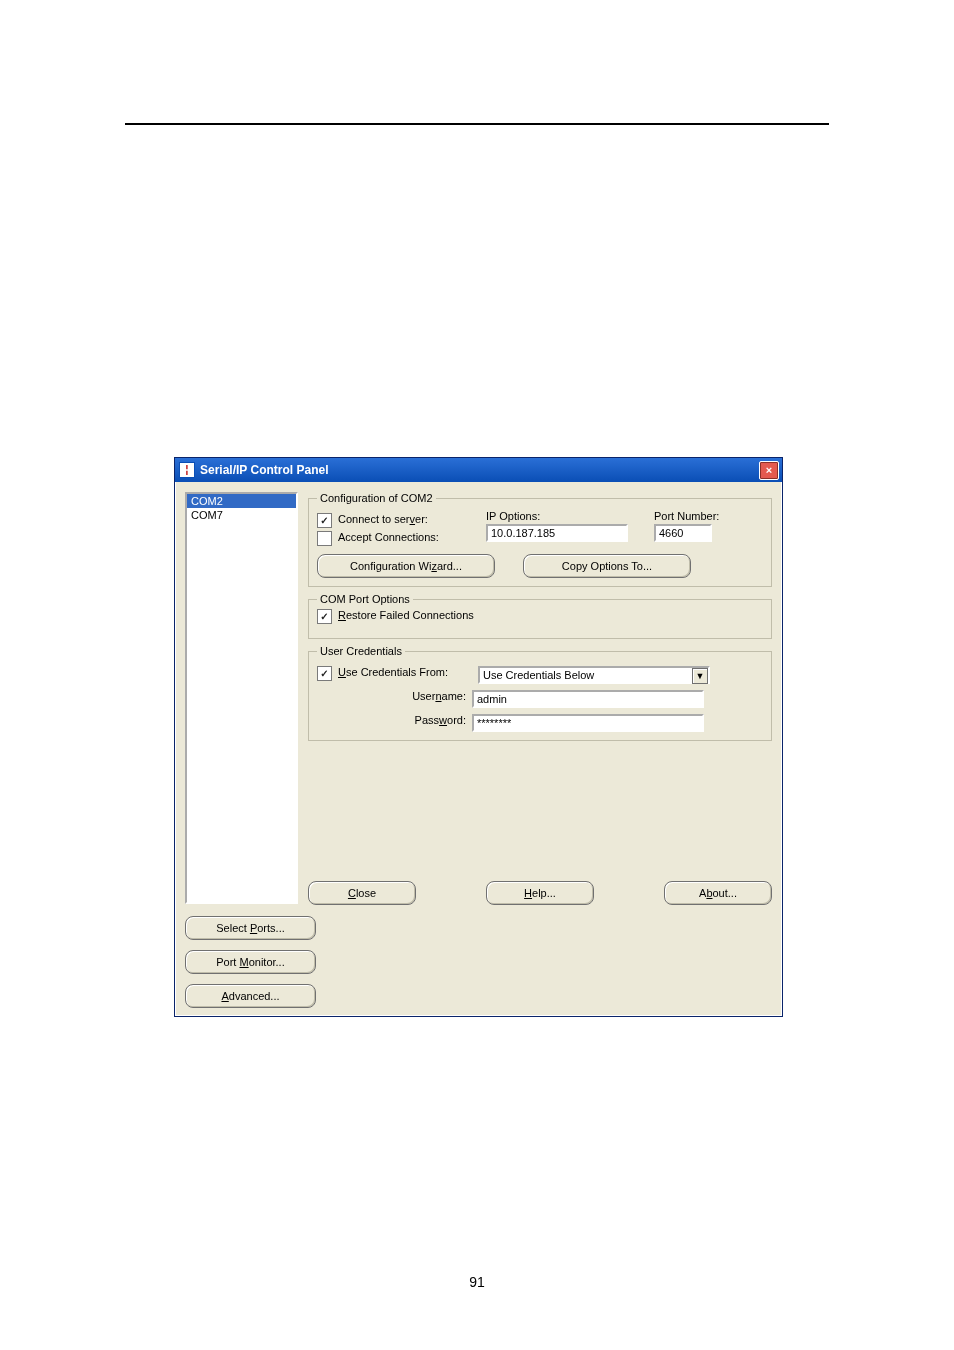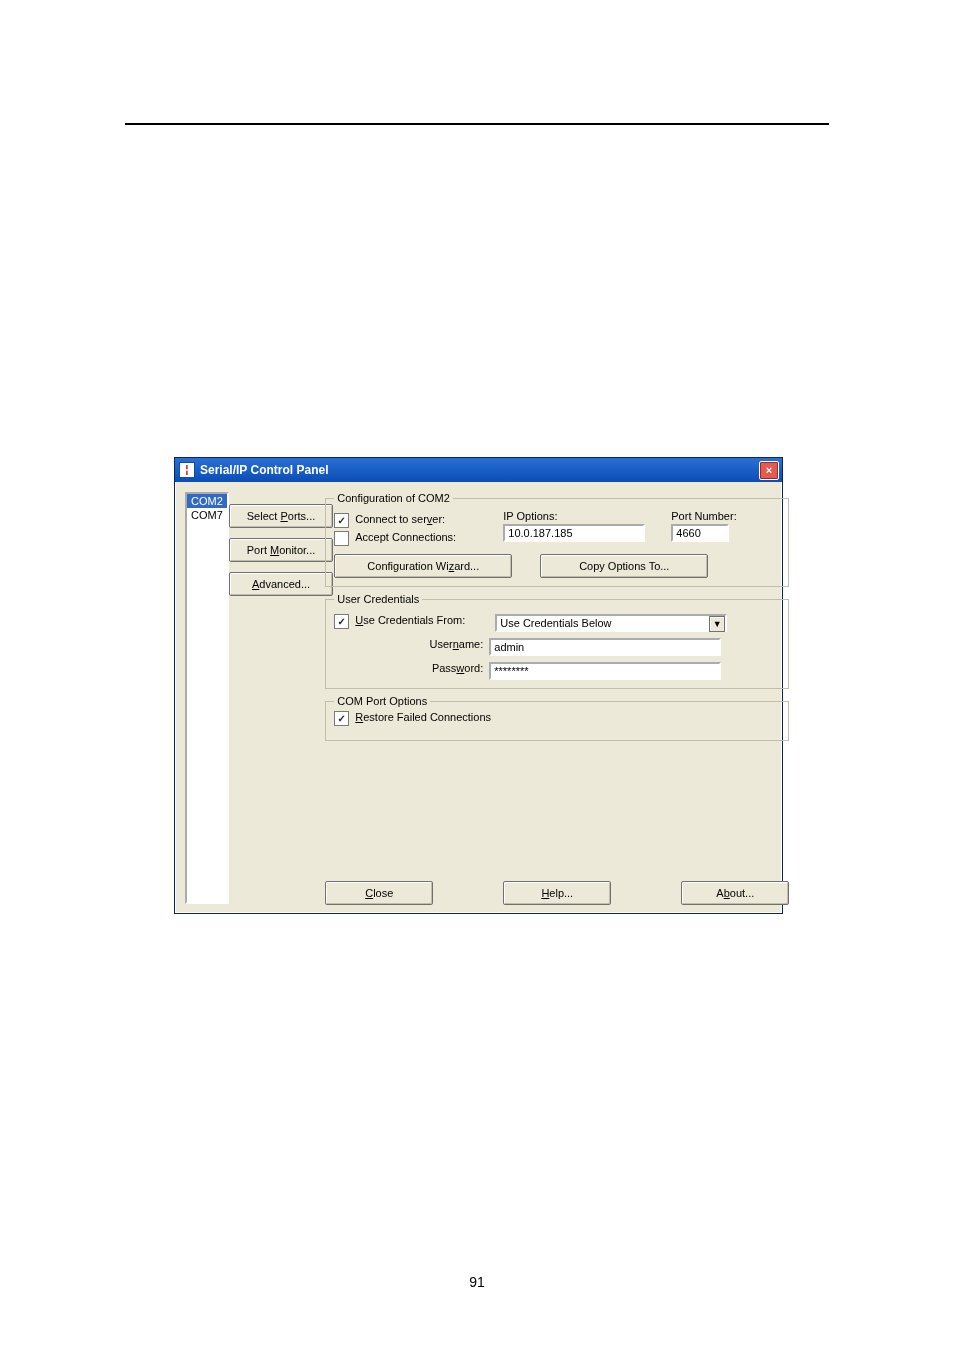--- a/index.html
+++ b/index.html
@@ -6,26 +6,26 @@
   .page{width:954px;height:1350px;position:relative;box-sizing:border-box}
   .hr{position:absolute;left:125px;right:125px;top:123px;height:2px;background:#000}
   .pagenum{position:absolute;left:0;right:0;bottom:60px;text-align:center;font-size:14px}
   .dialog{position:absolute;left:174px;top:457px;width:607px;background:#ece9d8;border:1px solid #0a246a;box-shadow:0 0 0 1px #fff inset}
   .titlebar{height:24px;background:linear-gradient(#2a6fd6,#0a4eb5);display:flex;align-items:center;padding:0 3px 0 4px;color:#fff;font-weight:bold;font-size:12px}
   .titlebar .icon{width:14px;height:14px;margin-right:5px;background:#fff;border:1px solid #0a4eb5;display:inline-flex;align-items:center;justify-content:center}
   .titlebar .icon span{font-size:10px;color:#b00;font-weight:bold;line-height:1}
   .titlebar .title{flex:1}
   .closebtn{width:18px;height:17px;background:#e45a4f;border:1px solid #fff;border-radius:2px;display:flex;align-items:center;justify-content:center;color:#fff;font-weight:bold;font-size:11px;box-shadow:0 0 0 1px #8b2f28 inset}
   .body{padding:10px 10px 8px 10px;display:flex;gap:10px;position:relative}
-  .leftcol{width:138px;display:flex;flex-direction:row}
+  .leftcol{width:138px;display:flex;flex-direction:column}
   .listbox{border:2px inset #fff;background:#fff;height:408px;overflow:auto;font-size:11px}
   .listbox .item{padding:0 4px;line-height:14px}
   .listbox .item.selected{background:#316ac5;color:#fff}
   .sidebtns{margin-top:12px;display:flex;flex-direction:column;gap:10px}
-  .btn{height:22px;border:1px solid #707070;background:#ece9d8;border-radius:2px;font-size:11px;display:inline-flex;align-items:center;justify-content:center;padding:0 8px;box-shadow:inset 1px 1px 0 #fff,inset -1px -1px 0 #c0bdaa;white-space:nowrap}
+  .btn{height:22px;border:1px solid #707070;background:#ece9d8;border-radius:8px;font-size:11px;display:inline-flex;align-items:center;justify-content:center;padding:0 8px;box-shadow:inset 1px 1px 0 #fff,inset -1px -1px 0 #c0bdaa;white-space:nowrap}
   .btn.wide{width:100%}
   .rightcol{flex:1;position:relative}
   fieldset{border:1px solid #c0bdaa;border-radius:0;margin:0 0 6px 0;padding:6px 8px 8px 8px}
   legend{font-size:11px;padding:0 3px}
   .row{display:flex;align-items:flex-start;gap:6px;margin-top:3px}
   .chk{width:13px;height:13px;border:1px solid #7a7a7a;background:#fff;display:inline-flex;align-items:center;justify-content:center;font-size:10px;line-height:1}
   .chk.checked::after{content:"✓";color:#222;font-weight:bold;position:relative;top:0}
   .lbl{display:inline-block}
   .lbl u{text-decoration:underline}
   .textin{height:18px;border:2px inset #fff;background:#fff;font-size:11px;padding:0 3px;box-sizing:border-box}
@@ -102,45 +102,45 @@
           <div class="btnrow">
             <span class="btn" style="width:160px">
               <span>Configuration Wi<u>z</u>ard...</span>
             </span>
             <span class="btn" style="width:150px">
               <span>Copy Options To...</span>
             </span>
           </div>
         </fieldset>
 
+        <fieldset style="height:30px">
+          <legend>COM Port Options</legend>
+          <div class="row" style="margin-top:-2px">
+            <span class="chk checked"></span>
+            <span class="lbl"><u>R</u>estore Failed Connections</span>
+          </div>
+        </fieldset>
+
         <fieldset>
           <legend>User Credentials</legend>
           <div class="row">
             <span class="chk checked"></span>
             <span class="lbl" style="width:134px"><u>U</u>se Credentials From:</span>
             <span class="selectwrap">
               <input class="textin" style="width: 232px;" value="Use Credentials Below">
               <span class="arrow">▼</span>
             </span>
           </div>
           <div class="row" style="margin-top:6px">
             <span class="rlabel" style="width:149px">User<u>n</u>ame:</span>
             <input class="textin" style="width: 232px;" value="admin">
           </div>
           <div class="row" style="margin-top:6px">
             <span class="rlabel" style="width:149px">Pass<u>w</u>ord:</span>
             <input class="textin" style="width: 232px;" value="********">
-          </div>
-        </fieldset>
-
-        <fieldset style="height:30px">
-          <legend>COM Port Options</legend>
-          <div class="row" style="margin-top:-2px">
-            <span class="chk checked"></span>
-            <span class="lbl"><u>R</u>estore Failed Connections</span>
           </div>
         </fieldset>
 
         <div style="height:130px"></div>
 
         <div class="botrow">
           <span class="btn" style="width:90px">
             <span><u>C</u>lose</span>
           </span>
           <span class="btn" style="width:90px">

